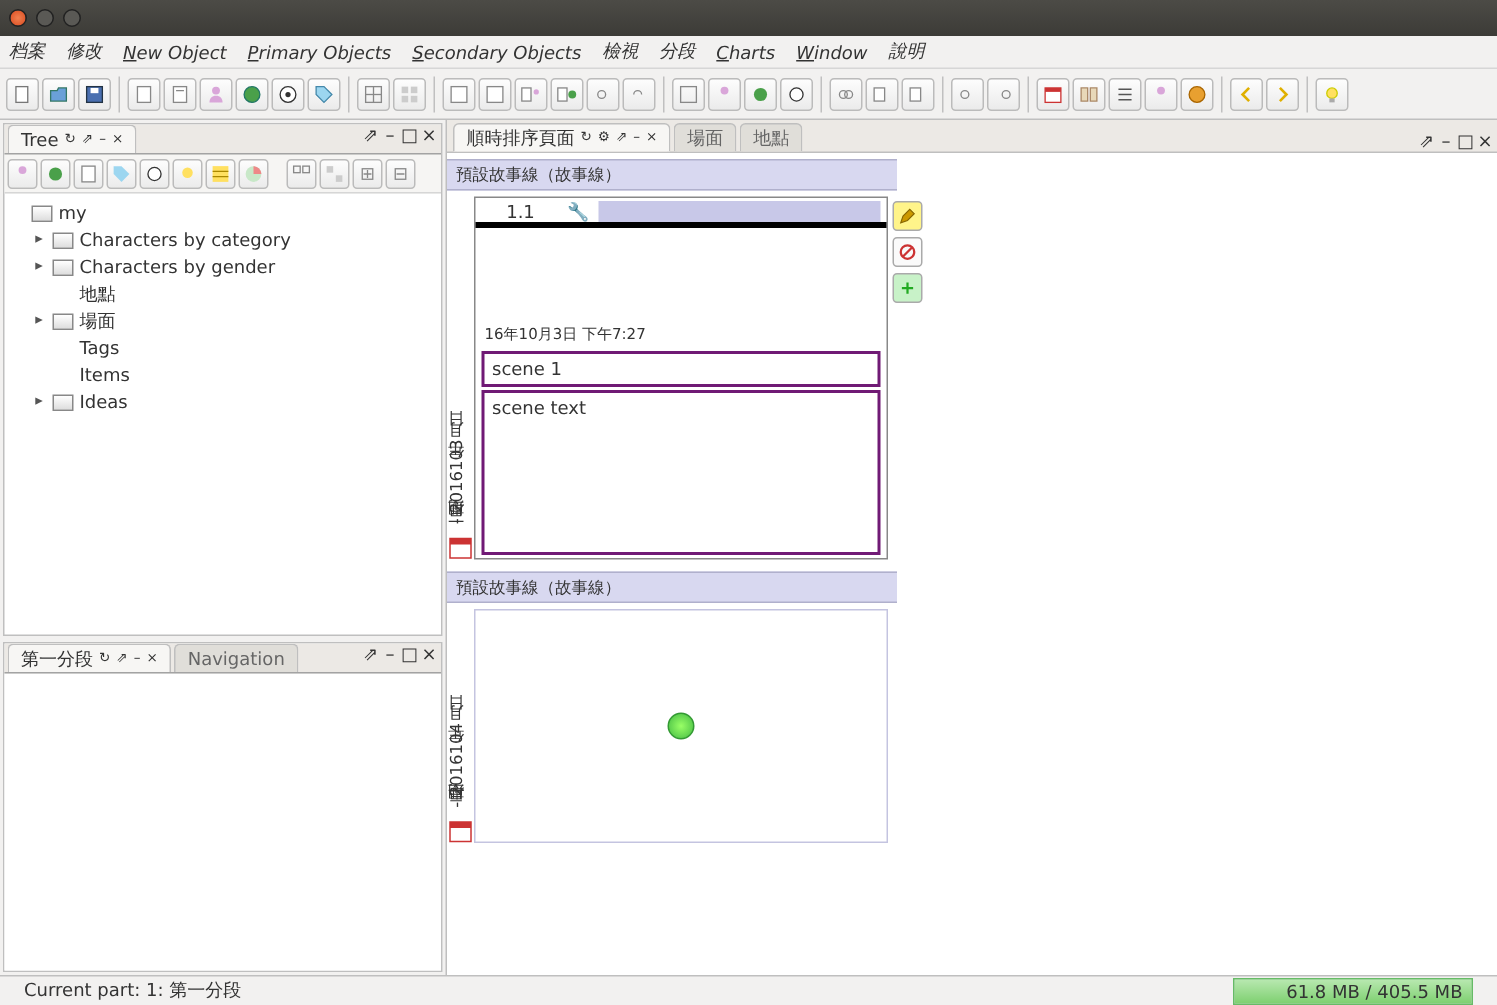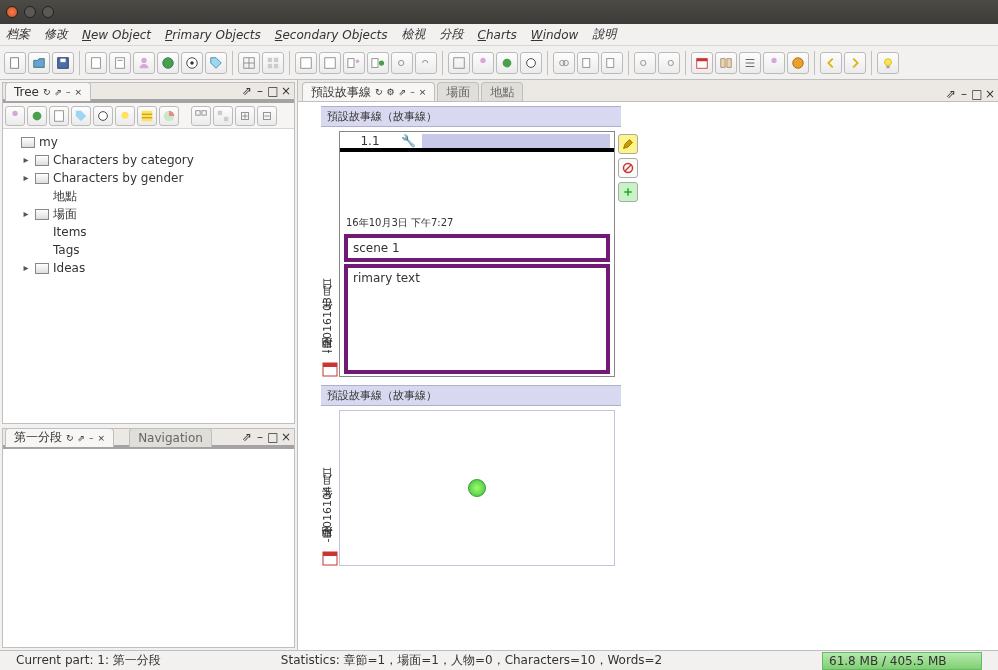--- a/index.html
+++ b/index.html
@@ -23,21 +23,21 @@
 .tb-btn { width: 22px; height: 22px; border: 1px solid #bbb; border-radius: 3px; background: linear-gradient(#fdfdfd,#ebebeb); display: flex; align-items: center; justify-content: center; font-size: 12px; }
 .tb-btn svg { width: 14px; height: 14px; }
 
 
 .main { display: flex; height: calc(100% - 24px - 22px - 34px - 20px); }
 .left-col { width: 298px; display: flex; flex-direction: column; border-right: 1px solid #bfbfbf; }
 .right-col { flex: 1; display: flex; flex-direction: column; }
 
 
 .panel { background: #fff; border: 1px solid #bfbfbf; margin: 2px; display: flex; flex-direction: column; }
-.panel-tabstrip { height: 20px; display: flex; align-items: center; background: #ece9e5; border-bottom: 4px solid #a3a3a3; position: relative; gap: 13px; }
+.panel-tabstrip { height: 20px; display: flex; align-items: flex-start; background: #ece9e5; border-bottom: 1px solid #a3a3a3; position: relative; }
 .tab { height: 19px; padding: 2px 8px; border: 1px solid #bfbfbf; border-bottom: none; background: #f7f6f4; border-radius: 4px 4px 0 0; margin-left: 2px; display: flex; align-items: center; gap: 4px; font-size: 11px; }
 .tab.inactive { background: #e0ded9; color: #666; }
 .tab .mini { font-size: 9px; }
 .win-ctrls { margin-left: auto; display: flex; gap: 1px; padding-right: 2px; font-size: 10px; }
 .win-ctrls span { width: 12px; text-align: center; cursor: default; }
 
 
 .tree-panel { flex: 1; min-height: 0; }
 .tree-toolbar { height: 26px; display: flex; align-items: center; gap: 2px; padding: 2px; border-bottom: 1px solid #d6d6d6; background: #f6f5f3; }
 .tree-toolbar .tb-btn { width: 20px; height: 20px; }
@@ -47,49 +47,49 @@
 .tree-row .fld { width: 14px; height: 11px; border: 1px solid #888; background: linear-gradient(#fff,#ddd); display: inline-block; }
 .indent1 { padding-left: 14px; }
 
 
 .quick-panel { height: 220px; }
 
 
 .right-tabs { height: 22px; display: flex; align-items: flex-end; background: #ece9e5; border-bottom: 1px solid #bfbfbf; padding-left: 2px; }
 
 
-.scene-area { flex: 1; padding: 4px 23px; overflow: auto; background: #fff; }
+.scene-area { flex: 1; padding: 4px 0; overflow: auto; background: #fff; }
 .day-block { display: flex; margin-bottom: 8px; }
 .day-label { width: 18px; writing-mode: vertical-rl; transform: rotate(180deg); text-align: center; font-size: 11px; color: #333; padding: 2px 0; }
 .day-icon { width: 16px; height: 16px; margin-top: 2px; }
 .day-left { display: flex; flex-direction: column; align-items: center; justify-content: flex-end; }
 
 .storyline-hdr { background: #d8d8f0; border-top: 1px solid #b0b0cc; border-bottom: 1px solid #b0b0cc; padding: 2px 6px; font-size: 11px; margin-bottom: 4px; }
 .scene-card { border: 1px solid #888; width: 276px; background: #fff; position: relative; }
 .card-top { height: 20px; display: flex; align-items: flex-end; border-bottom: 4px solid #000000; }
 .card-num { width: 60px; text-align: center; }
 .card-wrench { width: 18px; text-align: center; color: #555; }
 .card-status { flex: 1; height: 14px; background: #c8c8e8; margin: 0 4px; }
 .card-pad { height: 62px; }
 .card-date { padding: 2px 6px; font-size: 10px; }
-.card-field { margin: 2px 4px; border: 4px solid #701a75; padding: 3px 5px; font-size: 12px; min-height: 22px; }
+.card-field { margin: 2px 4px; border: 2px solid #701a75; padding: 3px 5px; font-size: 12px; min-height: 22px; }
 .card-text { height: 110px; overflow-y: scroll; }
 
 .side-btns { position: absolute; right: -24px; top: 2px; display: flex; flex-direction: column; gap: 4px; }
 .side-btn { width: 20px; height: 20px; border: 1px solid #aaa; border-radius: 3px; display: flex; align-items: center; justify-content: center; background: #fafafa; }
 .side-btn.edit { background: #fff48a; }
 .side-btn.del svg circle { stroke: #c33; }
 .side-btn.add { background: #c8f2c8; }
 
 .empty-card { border: 1px solid #c4c4e0; width: 276px; height: 156px; display: flex; align-items: center; justify-content: center; background: #fff; }
 .plus-ball { width: 18px; height: 18px; border-radius: 50%; background: radial-gradient(#9f6,#4b4); border: 1px solid #393; }
 
 
 .footer { height: 20px; display: flex; align-items: center; padding: 0 16px; background: #f2f1f0; border-top: 1px solid #bfbfbf; font-size: 11px; }
-.footer .mem { margin-left: auto; background: linear-gradient(#b8e8b0,#7ed070); border: 1px solid #6b6; padding: 1px 6px; width: 160px; text-align: left; }
+.footer .mem { margin-left: auto; background: linear-gradient(#b8e8b0,#7ed070); border: 1px solid #6b6; padding: 1px 6px; width: 160px; text-align: right; }
 </style>
 </head>
 <body>
 
 <div class="titlebar">
   <div class="win-btn win-close"></div>
   <div class="win-btn win-min"></div>
   <div class="win-btn win-max"></div>
 </div>
 
@@ -416,26 +416,26 @@
             <span>地點</span>
           </div>
         <div class="tree-row indent1">
             <span class="exp">▸</span>
             <span class="fld"></span>
             <span>場面</span>
           </div>
         <div class="tree-row indent1">
             <span class="exp"></span>
             <span style="width:14px"></span>
-            <span>Items</span>
+            <span>Tags</span>
           </div>
         <div class="tree-row indent1">
             <span class="exp"></span>
             <span style="width:14px"></span>
-            <span>Tags</span>
+            <span>Items</span>
           </div>
         <div class="tree-row indent1">
             <span class="exp">▸</span>
             <span class="fld"></span>
             <span>Ideas</span>
           </div>
       </div>
     </div>
 
     <div class="panel quick-panel">
@@ -457,21 +457,21 @@
           <span>×</span>
         </div>
       </div>
       <div style="flex:1;background:#fff"></div>
     </div>
   </div>
 
   <div class="right-col">
     <div class="right-tabs">
       <div class="tab">
-        <span>預設故事線</span>
+        <span>順時排序頁面</span>
         <span class="mini">↻</span>
         <span class="mini">⚙</span>
         <span class="mini">⇗</span>
         <span class="mini">–</span>
         <span class="mini">×</span>
       </div>
       <div class="tab inactive">
           <span>場面</span>
         </div>
       <div class="tab inactive">
@@ -498,21 +498,21 @@
         <div style="position:relative">
           <div class="scene-card">
             <div class="card-top">
               <span class="card-num">1.1</span>
               <span class="card-wrench">🔧</span>
               <div class="card-status"></div>
             </div>
             <div class="card-pad"></div>
             <div class="card-date">16年10月3日 下午7:27</div>
             <div class="card-field">scene 1</div>
-            <div class="card-field card-text">rimary text</div>
+            <div class="card-field card-text">scene text</div>
             <div class="side-btns">
               <div class="side-btn edit">
                   <svg width="12" height="12" viewBox="0 0 16 16">
                     <path d="M2 14l2-6 6-6 4 4-6 6-6 2z" fill="#c90" stroke="#860"></path>
                   </svg>
                 </div>
               <div class="side-btn del">
                   <svg width="12" height="12" viewBox="0 0 16 16">
                     <circle cx="8" cy="8" r="6" fill="none" stroke="#c33" stroke-width="2"></circle>
                     <line x1="4" y1="12" x2="12" y2="4" stroke="#c33" stroke-width="2"></line>
@@ -541,15 +541,14 @@
         <div class="empty-card">
           <div class="plus-ball"></div>
         </div>
       </div>
     </div>
   </div>
 </div>
 
 <div class="footer">
   <span>Current part: 1: 第一分段</span>
-  <span style="margin-left:120px">Statistics: 章節=1，場面=1，人物=0，Characters=10，Words=2</span>
   <span class="mem">61.8 MB / 405.5 MB</span>
 </div>
 
 </body></html>

